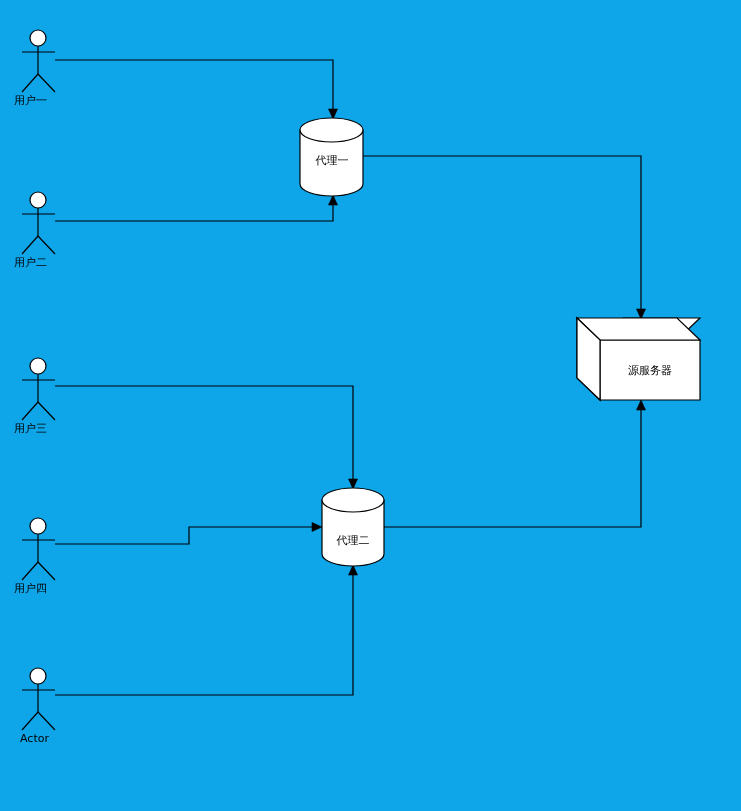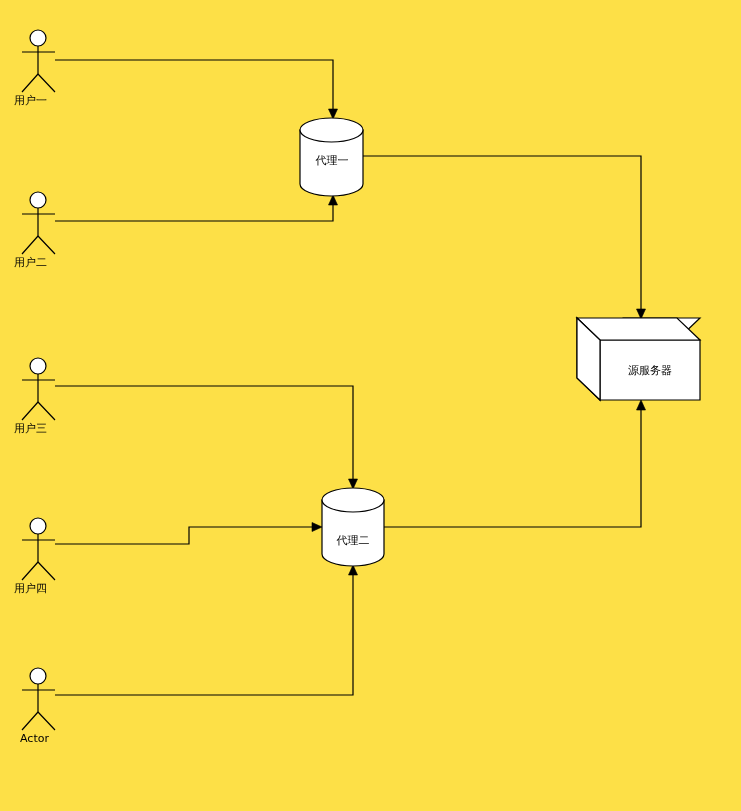--- a/index.html
+++ b/index.html
@@ -7,21 +7,21 @@
     padding: 0;
     background: #ffffff;
   }
   body {
     font-family: "Liberation Sans", "DejaVu Sans", sans-serif;
   }
   #canvas {
     position: relative;
     width: 741px;
     height: 811px;
-    background: #fde047;
+    background: #0ea5e9;
     overflow: hidden;
   }
   svg.diagram {
     position: absolute;
     left: 0;
     top: 0;
     width: 741px;
     height: 811px;
     display: block;
   }

